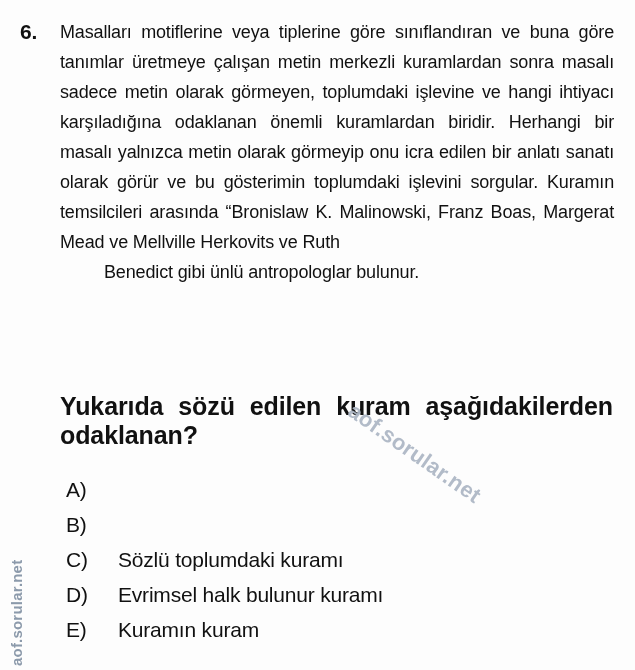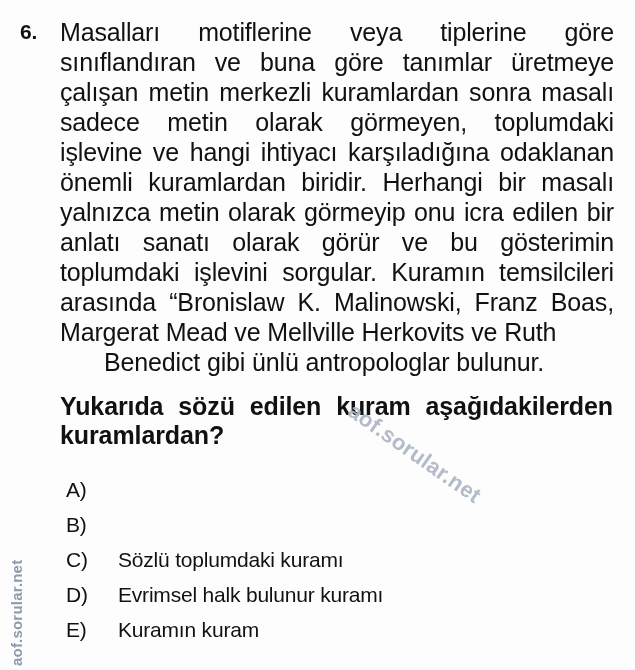--- a/index.html
+++ b/index.html
@@ -36,21 +36,21 @@
   .question-number {
     flex: 0 0 auto;
     width: 40px;
     font-size: 21px;
     font-weight: bold;
     line-height: 30px;
     letter-spacing: -0.2px;
   }
   .question-body {
     flex: 1 1 auto;
-    font-size: 25px;
+    font-size: 18px;
     line-height: 30px;
     text-align: justify;
     text-justify: inter-word;
     letter-spacing: -0.15px;
     word-spacing: 0px;
     hyphens: none;
   }
   .question-body .last-line {
     display: block;
     margin-left: 44px;
@@ -146,21 +146,21 @@
   <div class="question-block">
     <div class="question-number">6.</div>
     <div class="question-body">
       <span>Masalları motiflerine veya tiplerine göre sınıflandıran ve buna göre tanımlar üretmeye çalışan metin merkezli kuramlardan sonra masalı sadece metin olarak görmeyen, toplumdaki işlevine ve hangi ihtiyacı karşıladığına odaklanan önemli kuramlardan biridir. Herhangi bir masalı yalnızca metin olarak görmeyip onu icra edilen bir anlatı sanatı olarak görür ve bu gösterimin toplumdaki işlevini sorgular. Kuramın temsilcileri arasında “Bronislaw K. Malinowski, Franz Boas, Margerat Mead ve Mellville Herkovits ve Ruth</span>
       <span class="last-line">Benedict gibi ünlü antropologlar bulunur.</span>
     </div>
   </div>
 
   <div class="prompt">
     <span class="prompt-line1">Yukarıda sözü edilen kuram aşağıdakilerden</span>
-    <span class="prompt-line2">kuramlardan?</span>
+    <span class="prompt-line2">odaklanan?</span>
   </div>
 
   <div class="options">
 
     <div class="option-row">
       <span class="option-letter">A)</span>
     </div>
 
     <div class="option-row">
       <span class="option-letter">B)</span>

